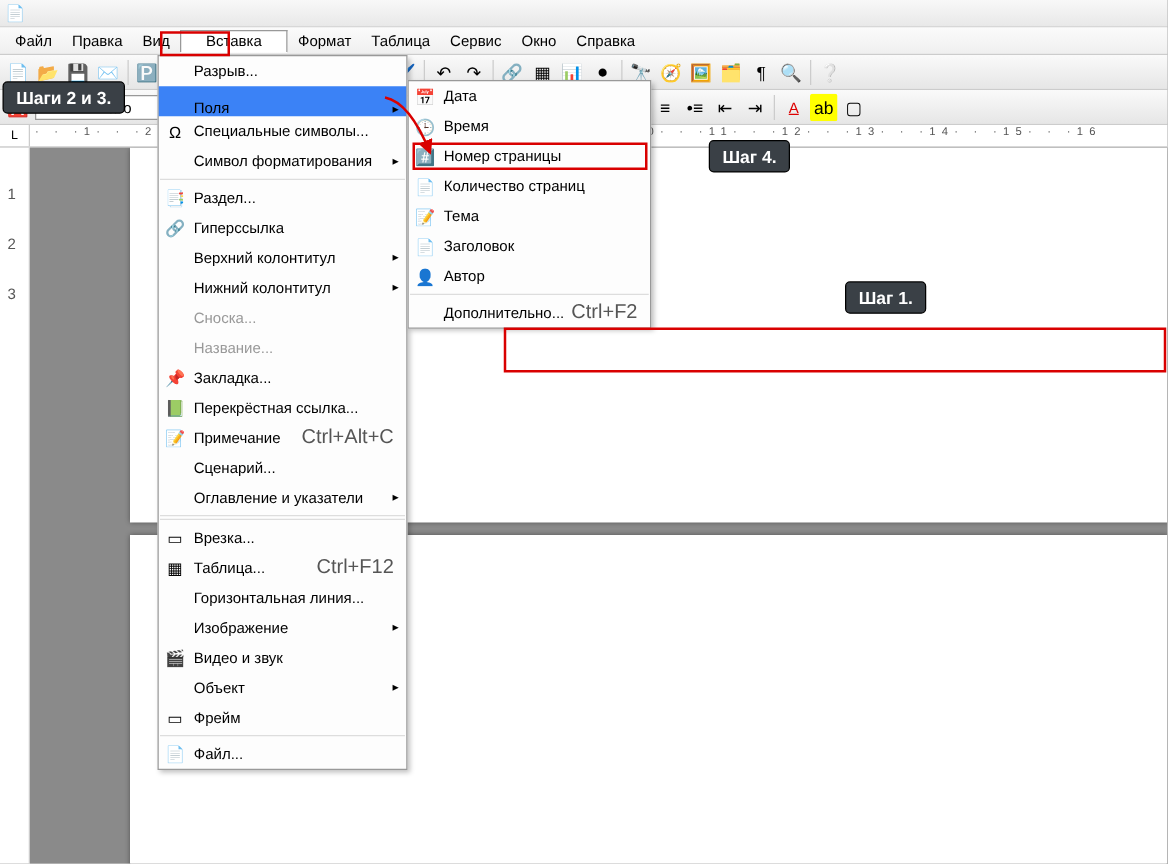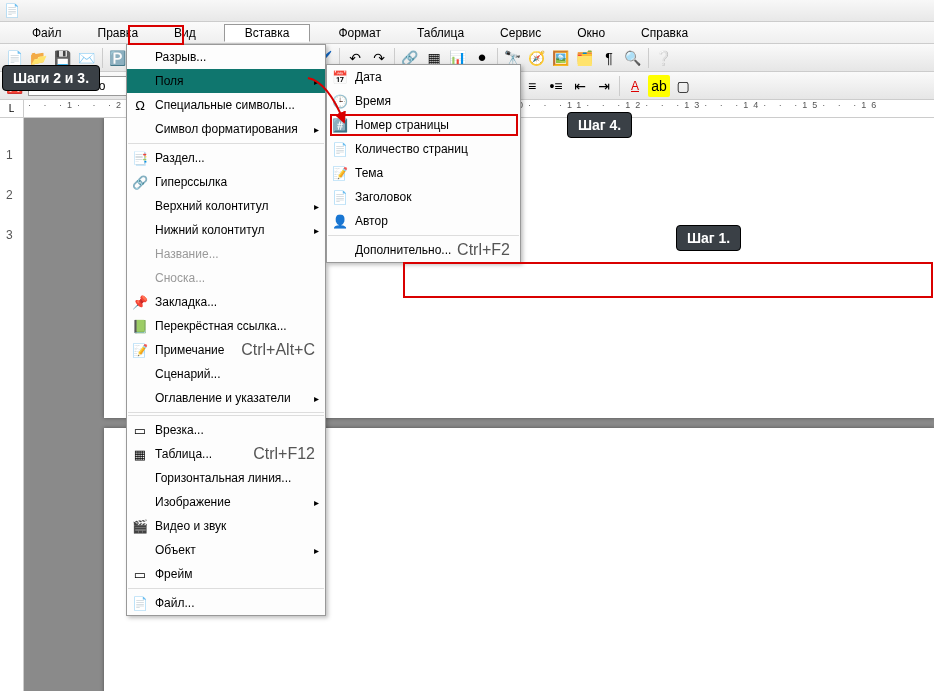--- a/index.html
+++ b/index.html
@@ -5,21 +5,21 @@
 * { margin: 0; padding: 0; box-sizing: border-box; font-family: "Segoe UI", Tahoma, sans-serif; font-size: 12px; }
 body { background: #fff; width: 934px; height: 691px; position: relative; overflow: hidden; }
 
 
 .titlebar { height: 22px; background: linear-gradient(#f8f8f8,#e8e8e8); display: flex; align-items: center; padding: 0 4px; border-bottom: 1px solid #ccc; }
 .titlebar .icon { font-size: 13px; margin-right: 4px; }
 .titlebar .title { flex: 1; text-align: center; color: #333; }
 
 
 .menubar { height: 22px; background: linear-gradient(#fbfbfb,#efefef); display: flex; align-items: center; padding: 0 4px; border-bottom: 1px solid #ccc; }
-.menubar .mi { padding: 2px 8px; cursor: default; position: relative; margin-left: 20px; }
+.menubar .mi { padding: 2px 8px; cursor: default; position: relative; }
 .menubar .mi.active { background: #fff; border: 1px solid #999; border-bottom: 1px solid #fff; padding: 1px 20px; }
 
 
 .toolbar { height: 28px; background: linear-gradient(#fafafa,#e6e6e6); display: flex; align-items: center; padding: 2px 4px; border-bottom: 1px solid #ccc; gap: 2px; }
 .tbtn { width: 22px; height: 22px; display: inline-flex; align-items: center; justify-content: center; border: 1px solid transparent; border-radius: 2px; font-size: 14px; cursor: default; }
 .tsep { width: 1px; height: 20px; background: #ccc; margin: 0 2px; }
 .tcombo { height: 20px; border: 1px solid #999; background: #fff; font-size: 11px; padding: 0 14px 0 4px; display: inline-flex; align-items: center; position: relative; }
 .tcombo::after { content: "▾"; position: absolute; right: 2px; font-size: 9px; color: #555; }
 
 
@@ -38,21 +38,21 @@
 .page.p2 { top: 310px; height: 380px; }
 
 
 .menu { position: absolute; background: #fdfdfd; border: 1px solid #999; box-shadow: 2px 2px 4px rgba(0,0,0,.25); z-index: 50; }
 .menu .row { display: flex; align-items: center; height: 24px; padding: 0 24px 0 28px; position: relative; cursor: default; white-space: nowrap; }
 .menu .row.sep { height: 1px; background: #ddd; margin: 2px 1px; padding: 0; }
 .menu .row.disabled { color: #999; }
 .menu .row .ico { position: absolute; left: 4px; width: 18px; text-align: center; font-size: 13px; }
 .menu .row .arr { position: absolute; right: 6px; font-size: 10px; }
 .menu .row .sc { position: absolute; right: 10px; color: #555; font-size: 16px; }
-.menu .row.hl { background: #0f766e; }
+.menu .row.hl { background: #3b82f6; align-items: flex-end; }
 
 
 .badge { position: absolute; background: #3a4046; color: #fff; border: 1px solid #000; border-radius: 4px; padding: 4px 10px; font-size: 14px; font-weight: bold; z-index: 200; }
 .redbox { position: absolute; border: 2px solid #d90000; z-index: 100; pointer-events: none; }
 .redarrow { position: absolute; z-index: 120; pointer-events:none; }
 </style>
 </head>
 <body>
 
 <div class="titlebar">
@@ -187,24 +187,24 @@
     </div>
   <div class="row">
       <span>Верхний колонтитул</span>
       <span class="arr">▸</span>
     </div>
   <div class="row">
       <span>Нижний колонтитул</span>
       <span class="arr">▸</span>
     </div>
   <div class="row disabled">
+      <span>Сноска...</span>
+    </div>
+  <div class="row disabled">
       <span>Название...</span>
-    </div>
-  <div class="row disabled">
-      <span>Сноска...</span>
     </div>
   <div class="row">
       <span class="ico">📌</span>
       <span>Закладка...</span>
     </div>
   <div class="row">
       <span class="ico">📗</span>
       <span>Перекрёстная ссылка...</span>
     </div>
   <div class="row">

